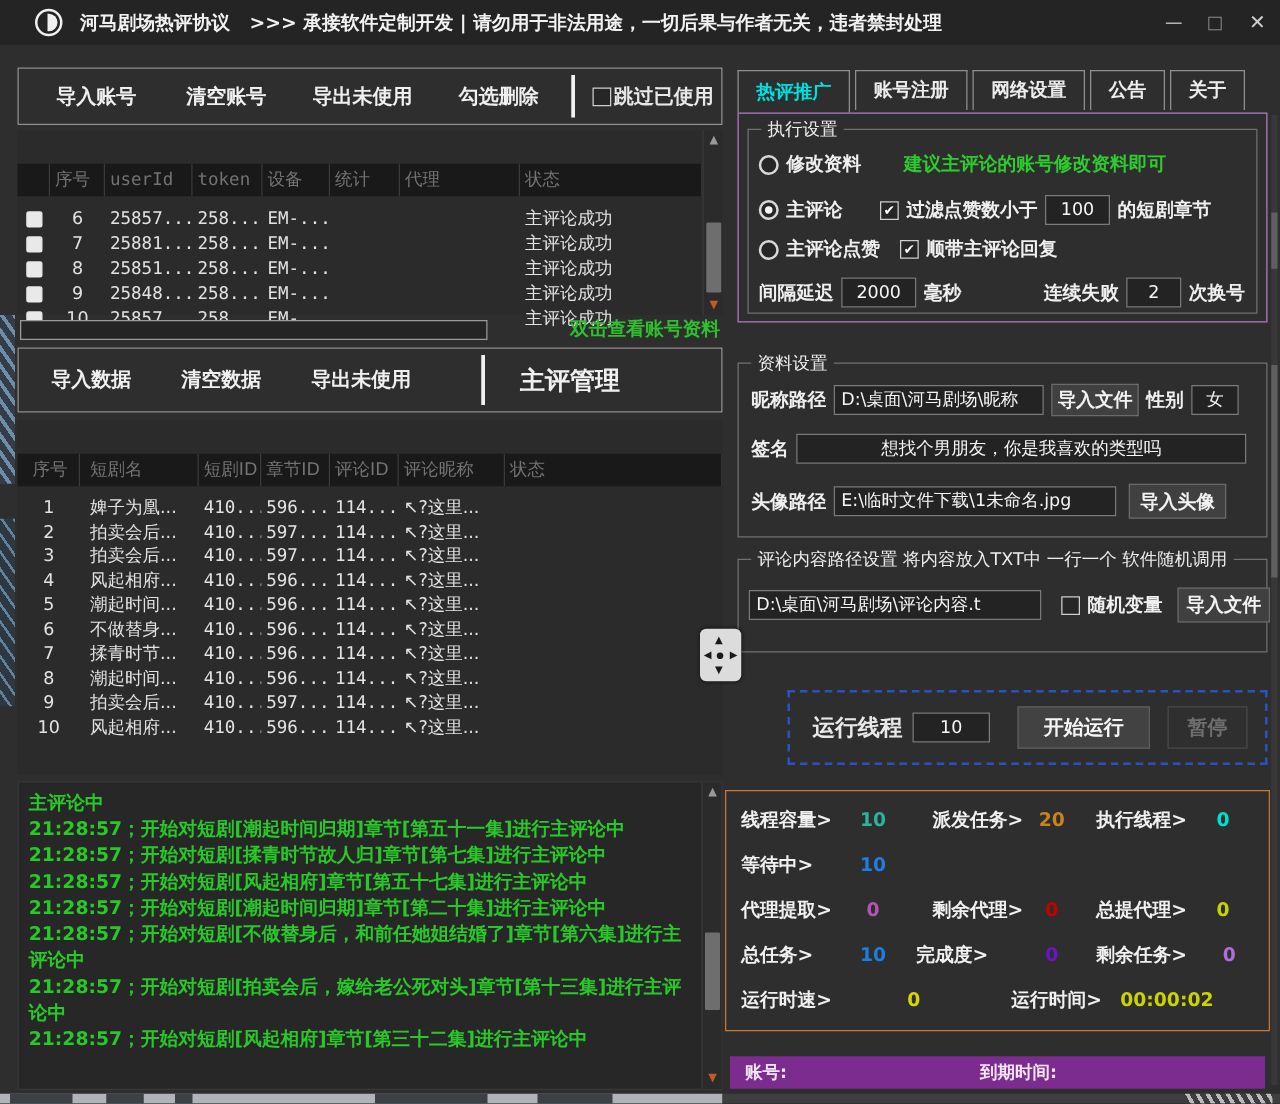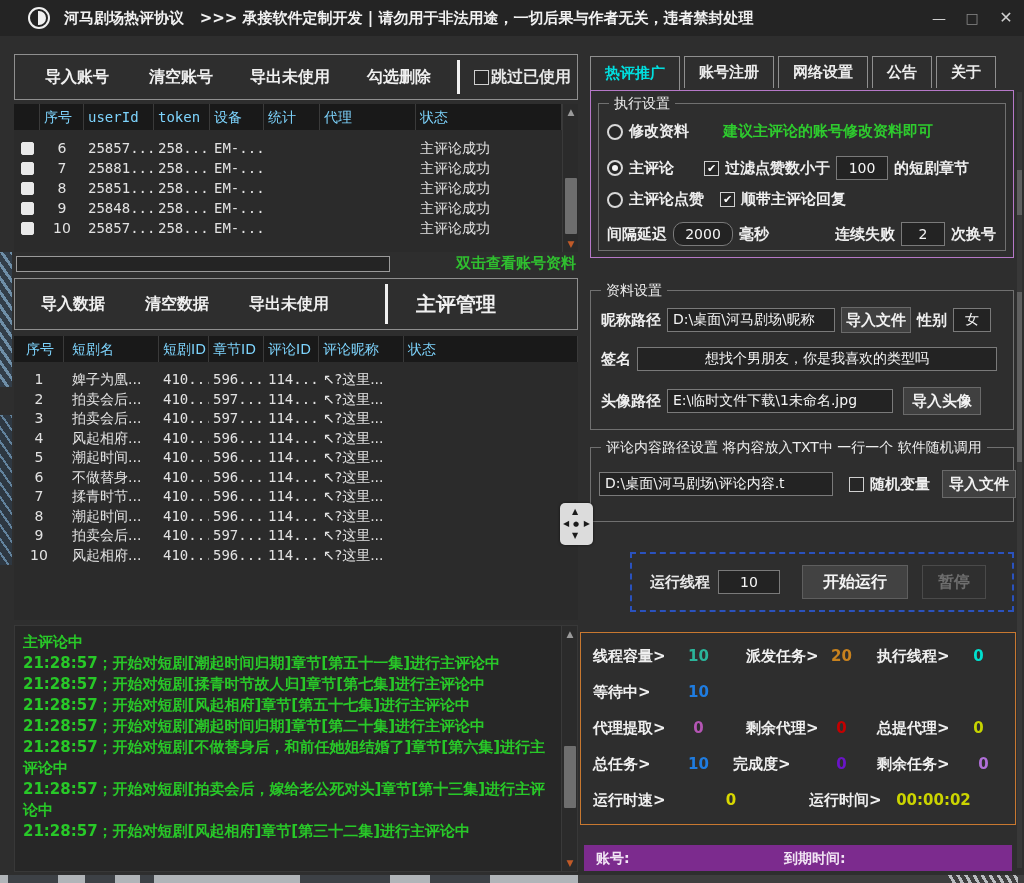--- a/index.html
+++ b/index.html
@@ -26,21 +26,21 @@
   .checkbox { display:inline-block; width:15px; height:15px; border:1px solid #cfcfcf; background:#262626; text-align:center; line-height:14px; font-size:11px; color:#fff; flex:none; }
   .checkbox.filled { background:#e9e9e9; border-color:#e9e9e9; border-radius:2px; width:13px; height:13px; }
   .radio { display:inline-block; width:16px; height:16px; border:2px solid #d8d8d8; border-radius:50%; background:#262626; position:relative; flex:none; }
   .radio.on::after { content:""; position:absolute; left:3px; top:3px; width:6px; height:6px; border-radius:50%; background:#f5f5f5; }
   .tinput { background:#232323; border:1px solid #7a7a7a; color:#f5f5f5; font-family:inherit; font-size:14px; padding:0 5px; height:24px; }
   .num { text-align:center; }
   .gbtn { background:#404040; border:1px solid #6a6a6a; color:#f2f2f2; font-weight:bold; font-size:15px; font-family:inherit; white-space:nowrap; }
 
   
   .tbl { position:absolute; background:#2b2b2b; }
-  .thead { display:grid; height:26px; line-height:26px; background:#191919; color:#7dd3fc; font-size:14px; }
+  .thead { display:grid; height:26px; line-height:26px; background:#191919; color:#737373; font-size:14px;margin-top:27px; }
   .thead span { border-right:1px solid #3a3a3a; padding-left:4px; overflow:hidden; white-space:nowrap; }
   .tbody { position:relative; }
   .acc-grid { grid-template-columns:26px 44px 70px 56px 54px 56px 96px 1fr; width:548px; }
   .drama-grid { grid-template-columns:50px 95px 50px 55px 55px 85px 1fr; width:564px; }
   .trow { display:grid; height:20px; line-height:20px; font-size:14px; color:#e2e2e2; white-space:nowrap; }
   .drow { display:grid; height:19.5px; line-height:19.5px; font-size:14px; color:#e2e2e2; white-space:nowrap; }
   .trow span, .drow span { overflow:hidden; padding-left:4px; }
   .cell-center { text-align:center; padding-left:0 !important; }
   .mono { font-family:"DejaVu Sans Mono","Liberation Mono",monospace; }
   .chkcell { display:flex; align-items:center; justify-content:center; padding-left:0 !important; }
@@ -56,21 +56,21 @@
   .tab { height:32px; line-height:30px; padding:0 14px; border:1px solid #8f8f8f; border-bottom:none; background:#2e2e2e; color:#ededed; font-size:15px; font-weight:bold; white-space:nowrap; }
   .tab.active { color:#00dfdf; height:34px; line-height:32px; }
 
   .exec-panel { position:absolute; left:590px; top:90px; width:424px; height:168px; border:1px solid #b678c8; }
   .groupbox { position:absolute; border:1px solid #707070; }
   .legend { position:absolute; top:-9px; left:10px; background:#2e2e2e; padding:0 5px; font-size:14px; color:#ececec; white-space:nowrap; overflow:hidden; }
   .frow { position:absolute; display:flex; align-items:center; gap:6px; white-space:nowrap; font-size:15px; font-weight:bold; color:#efefef; }
   .hint-green { color:#2ecb2e; font-weight:bold; font-size:15px; }
 
   .run-box { position:absolute; left:630px; top:552px; width:384px; height:60px; border:2px dashed #2a52be; display:flex; align-items:center; }
-  .run-label { margin-left:18px; font-size:15px; font-weight:bold; }
+  .run-label { margin-left:18px; font-size:18px; font-weight:bold; }
   .start-btn { margin-left:22px; width:106px; height:34px; background:#424242; border:1px solid #5e5e5e; color:#f5f5f5; font-size:16px; font-weight:bold; font-family:inherit; }
   .pause-btn { margin-left:14px; width:64px; height:34px; background:#2f2f2f; border:1px solid #4a4a4a; color:#6e6e6e; font-size:16px; font-weight:bold; font-family:inherit; }
 
   .stats-box { position:absolute; left:580px; top:632px; width:436px; height:193px; border:1px solid #c87830; }
   .stat-label { position:absolute; font-size:15px; font-weight:bold; color:#f0f0f0; white-space:nowrap; }
   .stat-value { position:absolute; font-size:15px; font-weight:bold; text-align:center; }
 
   .license-bar { position:absolute; left:584px; top:845px; width:428px; height:26px; background:#7c2b8e; line-height:26px; font-weight:bold; font-size:14px; color:#f2e6f5; }
   .license-bar .acc { position:absolute; left:12px; } .license-bar .exp { position:absolute; left:200px; }
 
@@ -380,21 +380,21 @@
         <span>的短剧章节</span>
       </div>
       <div class="frow" style="left:8px; top:86px;">
         <span class="radio"></span>
         <span>主评论点赞</span>
         <span class="checkbox" style="margin-left:10px;">✔</span>
         <span>顺带主评论回复</span>
       </div>
       <div class="frow" style="left:8px; top:118px;">
         <span>间隔延迟</span>
-        <input class="tinput num" style="width: 60px; border-radius: 10px;" value="2000">
+        <input class="tinput num" style="width: 60px;" value="2000">
         <span>毫秒</span>
         <span style="margin-left:60px;">连续失败</span>
         <input class="tinput num" style="width: 44px;" value="2">
         <span>次换号</span>
       </div>
     </div>
   </div>
 
   <div class="groupbox" style="left:590px; top:290px; width:424px; height:140px;">
     <span class="legend">资料设置</span>

